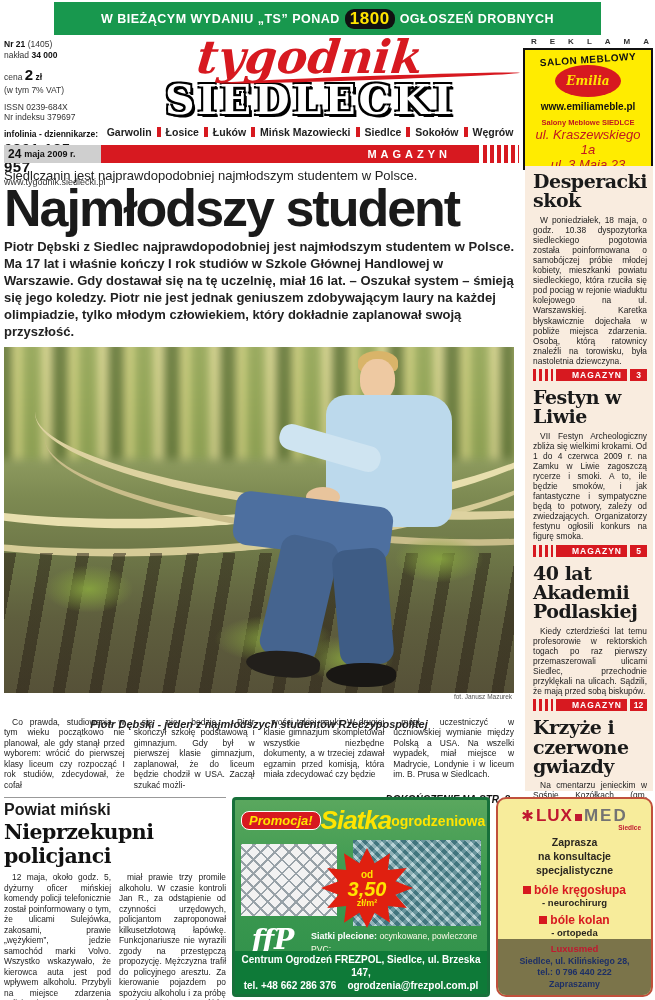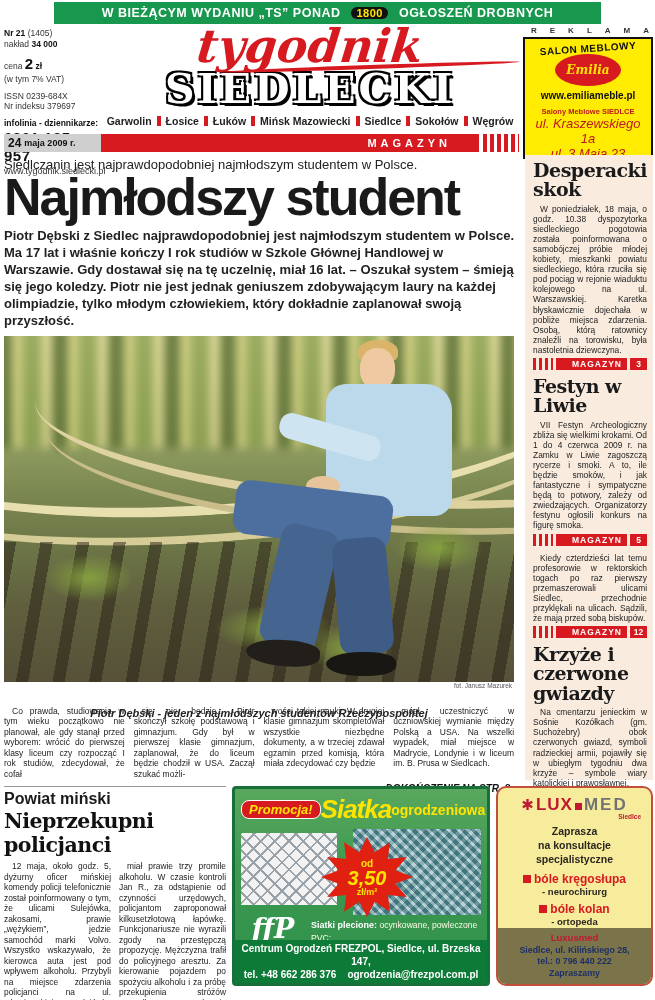--- a/index.html
+++ b/index.html
@@ -1,23 +1,23 @@
 <!DOCTYPE html>
 <html><head>
 <meta charset="utf-8">
 <style>
   * { margin:0; padding:0; box-sizing:border-box; }
   body { background:#888; font-family:"Liberation Sans", sans-serif; }
   .page { width:655px; height:1000px; background:#fff; margin:0 auto; position:relative; overflow:hidden; }
 
   
-  .top-banner { margin:2px 54px 0 54px; height:22px; background:#18984e; color:#fff;
-    display:flex; align-items:center; justify-content:center; gap:11px;
+  .top-banner { margin:2px 54px 0 54px; height:33px; background:#18984e; color:#fff;
+    display:flex; align-items:center; justify-content:center; gap:5px;
     font-weight:bold; font-size:12.5px; letter-spacing:.5px; }
-  .banner-hl { background:#111; color:#ffe400; border-radius:9px; padding:0 5px; font-size:11px; }
+  .banner-hl { background:#111; color:#ffe400; border-radius:9px; padding:0 5px; font-size:17px; }
 
   
   .header-grid { display:grid; grid-template-columns:97px 1fr 134px; grid-template-rows:108px 18px; padding:2px 2px 0 4px; }
 
   .issue-info { font-size:8.5px; color:#333; line-height:1.25; padding-top:2px; }
   .issue-info .b { font-weight:bold; color:#111; }
   .issue-info .blk { margin-bottom:6px; }
   .price-num { font-size:15px; font-weight:bold; color:#111; }
   .phone { font-size:15px; font-weight:bold; color:#111; letter-spacing:.5px; }
   .infoline-lbl { font-weight:bold; color:#111; font-size:8.5px; }
@@ -316,20 +316,21 @@
         <div class="sb-title">Festyn w Liwie</div>
         <div class="sb-body">VII Festyn Archeologiczny zbliża się wielkimi krokami. Od 1 do 4 czerwca 2009 r. na Zamku w Liwie zagoszczą rycerze i smoki. A to, ile będzie smoków, i jak fantastyczne i sympatyczne będą to potwory, zależy od zwiedzających. Organizatorzy festynu ogłosili konkurs na figurę smoka.</div>
         <div class="tag-bar">
           <span class="tag-stripes"></span>
           <span class="tag-label">MAGAZYN</span>
           <span class="tag-page">5</span>
         </div>
       </div>
 
       <div class="sb-article">
+        <div class="sb-title">40 lat Akademii Podlaskiej</div>
         <div class="sb-body">Kiedy czterdzieści lat temu profesorowie w rektorskich togach po raz pierwszy przemaszerowali ulicami Siedlec, przechodnie przyklękali na ulicach. Sądzili, że mają przed sobą biskupów.</div>
         <div class="tag-bar">
           <span class="tag-stripes"></span>
           <span class="tag-label">MAGAZYN</span>
           <span class="tag-page">12</span>
         </div>
       </div>
 
       <div class="sb-article">
         <div class="sb-title">Krzyże i czerwone gwiazdy</div>

